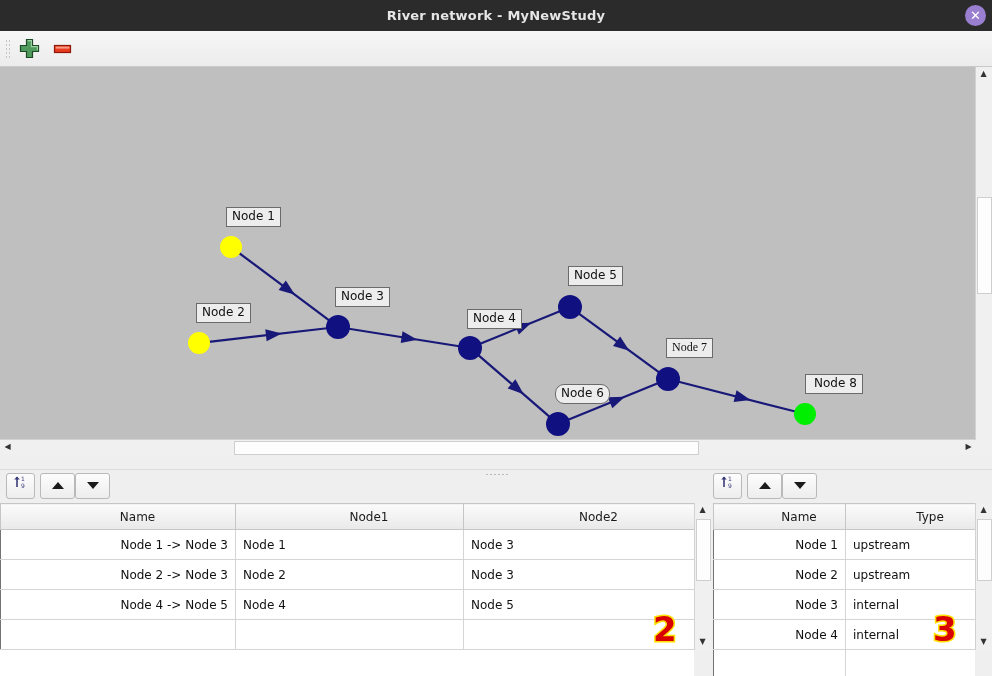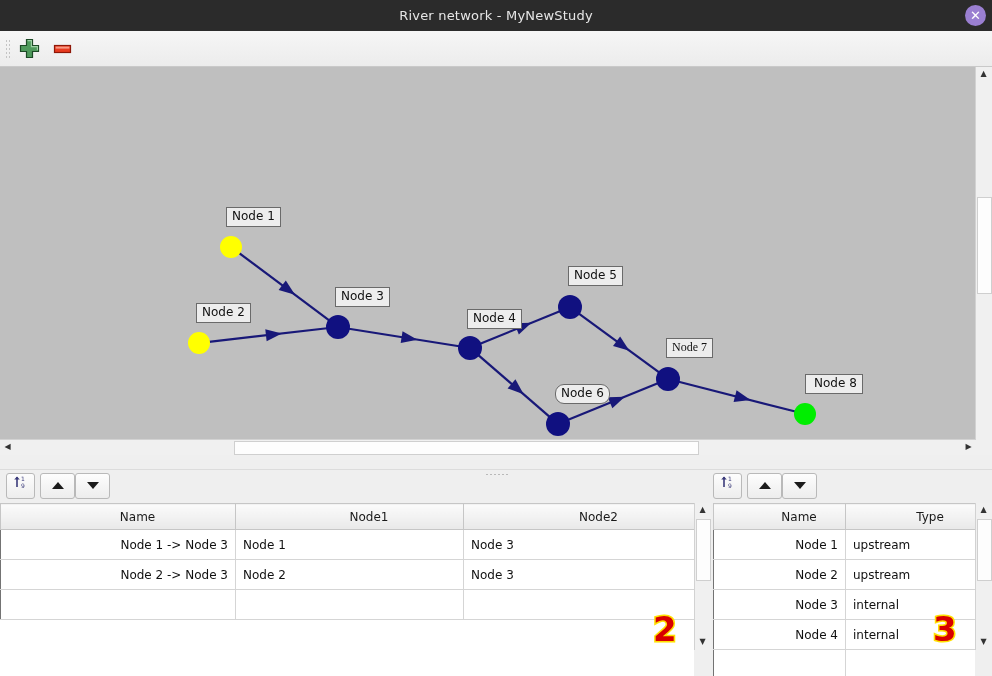--- a/index.html
+++ b/index.html
@@ -11,21 +11,21 @@
   .window{position:relative;width:992px;height:676px;background:#efefef;}
 
   
   .titlebar{
     position:absolute;left:0;top:0;width:992px;height:31px;
     background:#2b2b2b;
   }
   .titlebar-text{
     position:absolute;left:0;top:0;width:992px;height:31px;
     line-height:31px;text-align:center;color:#e6e6e6;
-    font-size:13px;font-weight:normal;letter-spacing:.2px;
+    font-size:13px;font-weight:bold;letter-spacing:.2px;
   }
   .close-btn{
     position:absolute;right:6px;top:5px;width:21px;height:21px;border-radius:50%;
     background:#9a7fd1;color:#fff;text-align:center;line-height:21px;
     font-size:13px;font-weight:bold;cursor:pointer;
   }
 
   
   .toolbar{
     position:absolute;left:0;top:31px;width:992px;height:35px;
@@ -249,20 +249,25 @@
             <td>Node 1 -&gt; Node 3</td>
             <td>Node 1</td>
             <td>Node 3</td>
           </tr>
           <tr>
             <td>Node 2 -&gt; Node 3</td>
             <td>Node 2</td>
             <td>Node 3</td>
           </tr>
           <tr>
+            <td>Node 4 -&gt; Node 5</td>
+            <td>Node 4</td>
+            <td>Node 5</td>
+          </tr>
+          <tr>
             <td></td>
             <td></td>
             <td></td>
           </tr>
         </tbody>
     </table>
   </div>
   <div class="annot" style="left:653px;top:609px;">2</div>
 
   <div class="tbl-sb" style="left:694px;top:503px;height:147px;">

